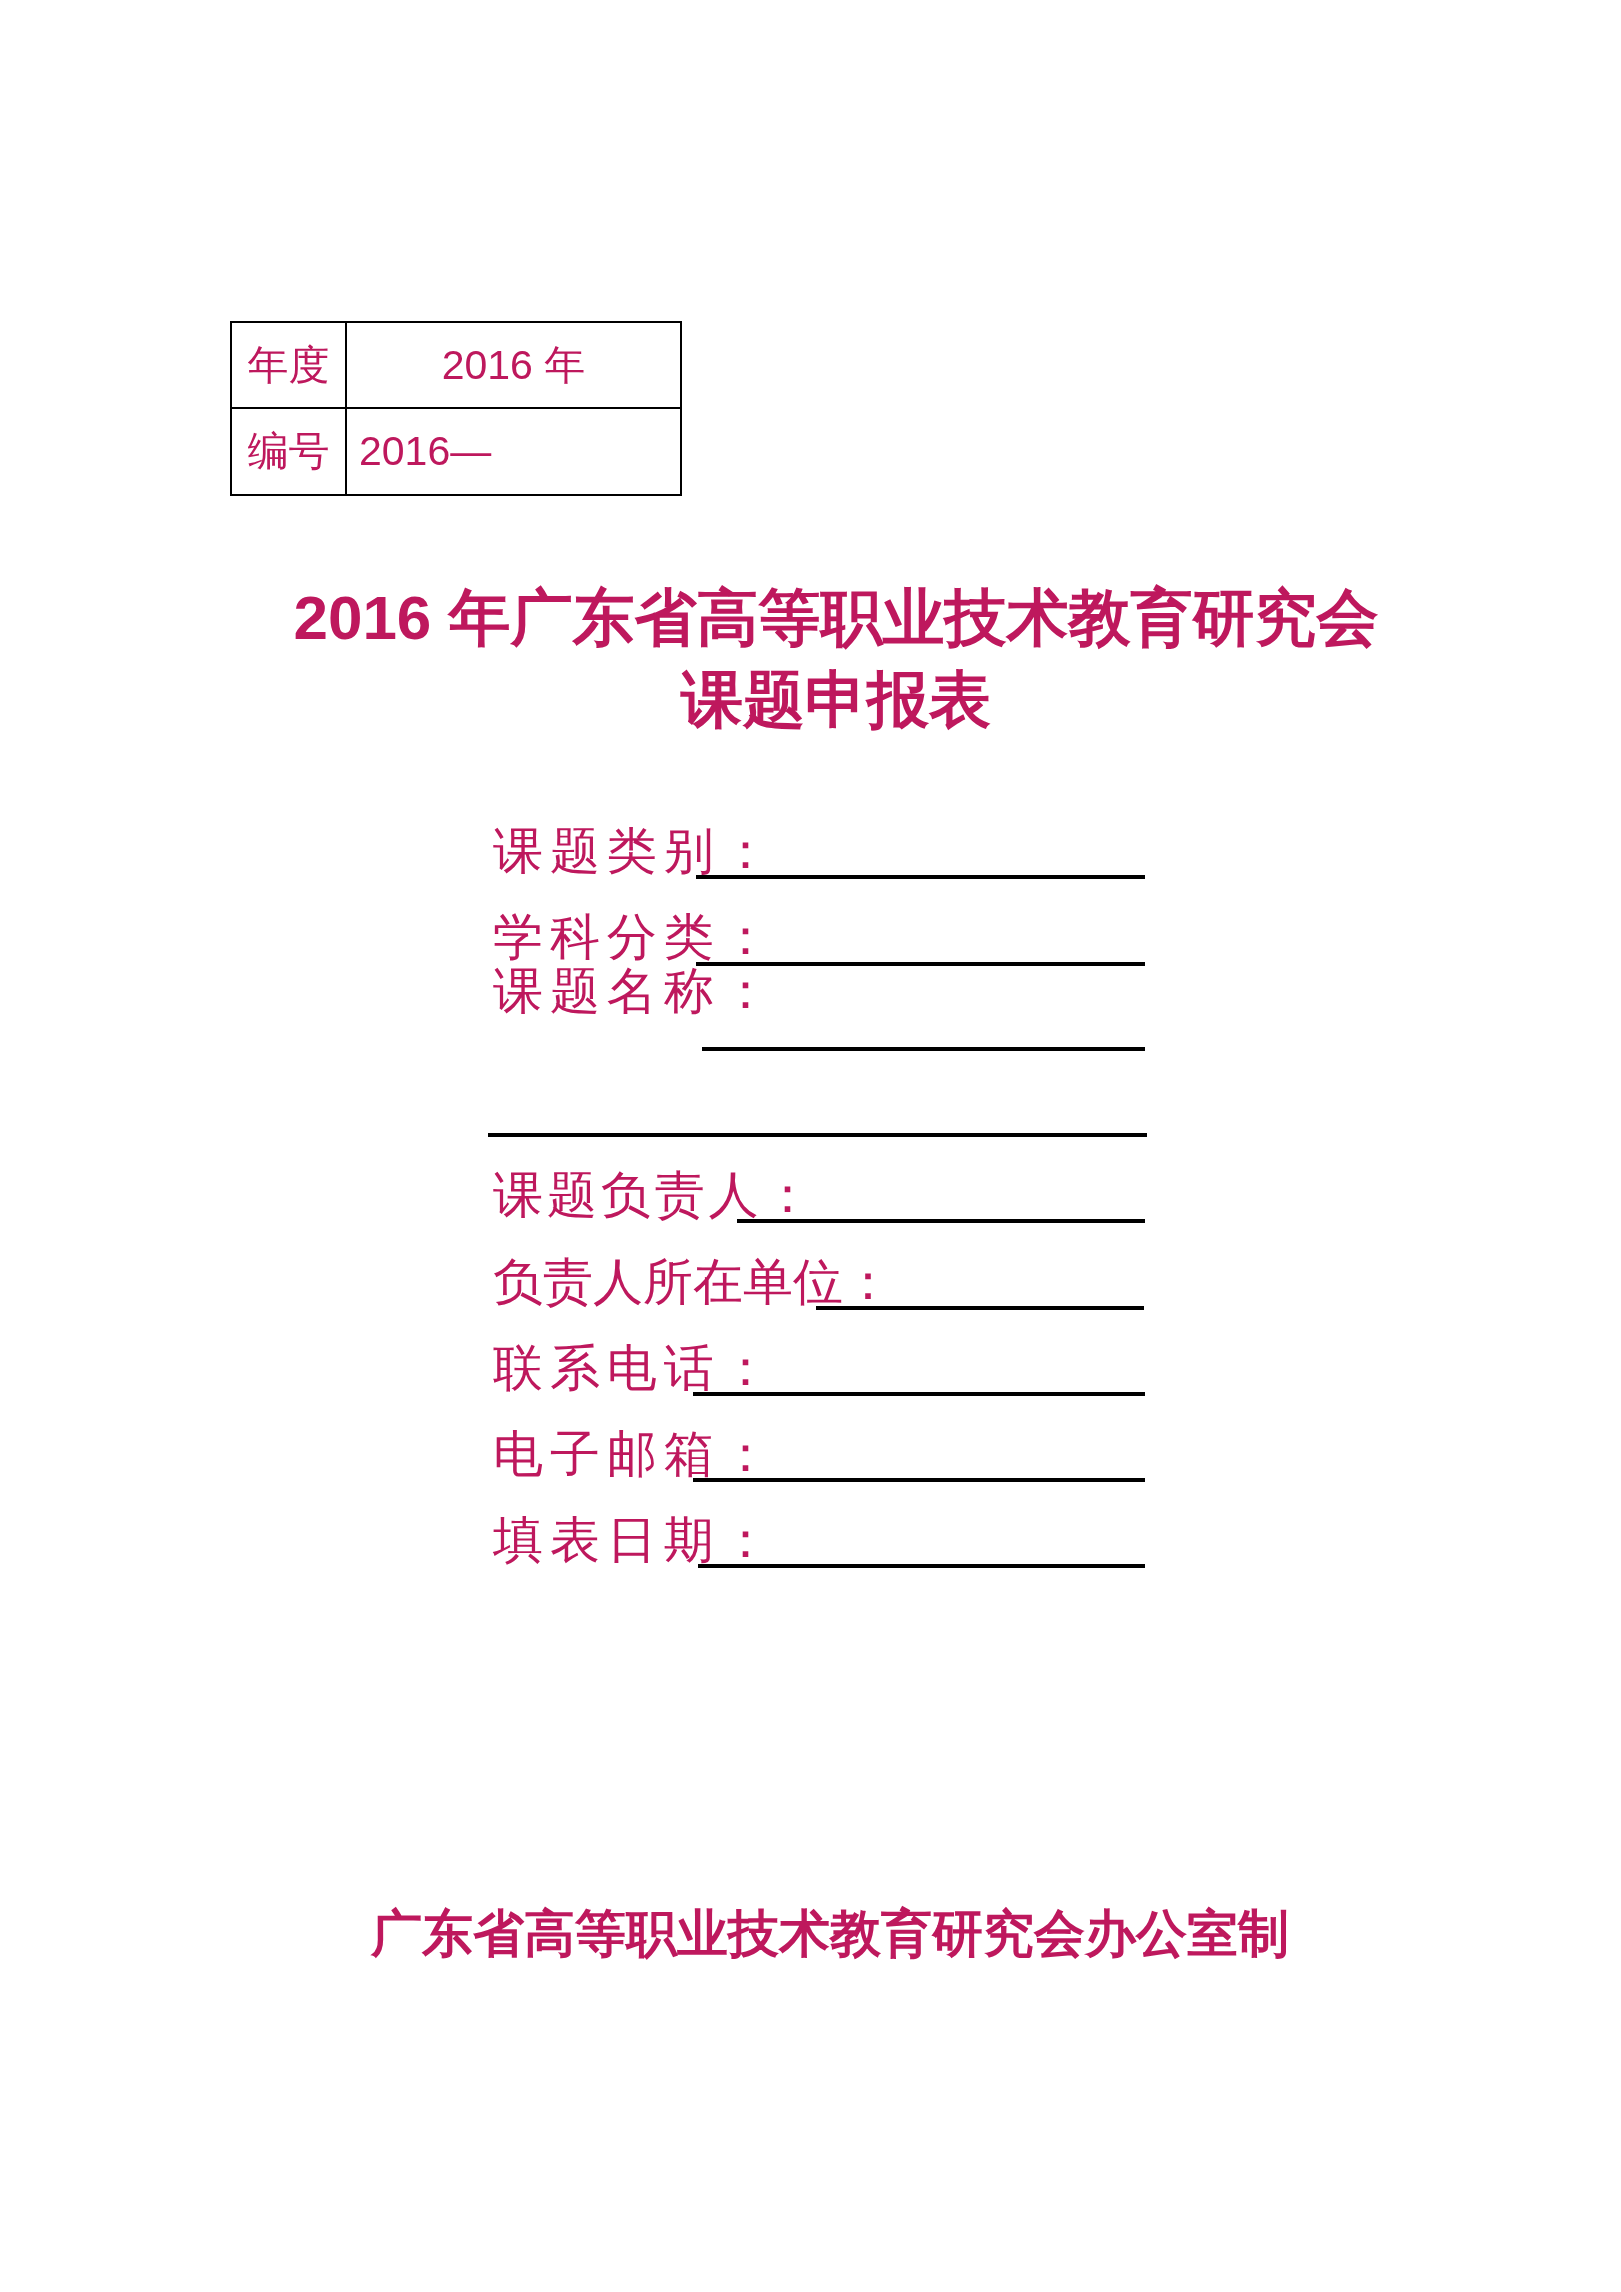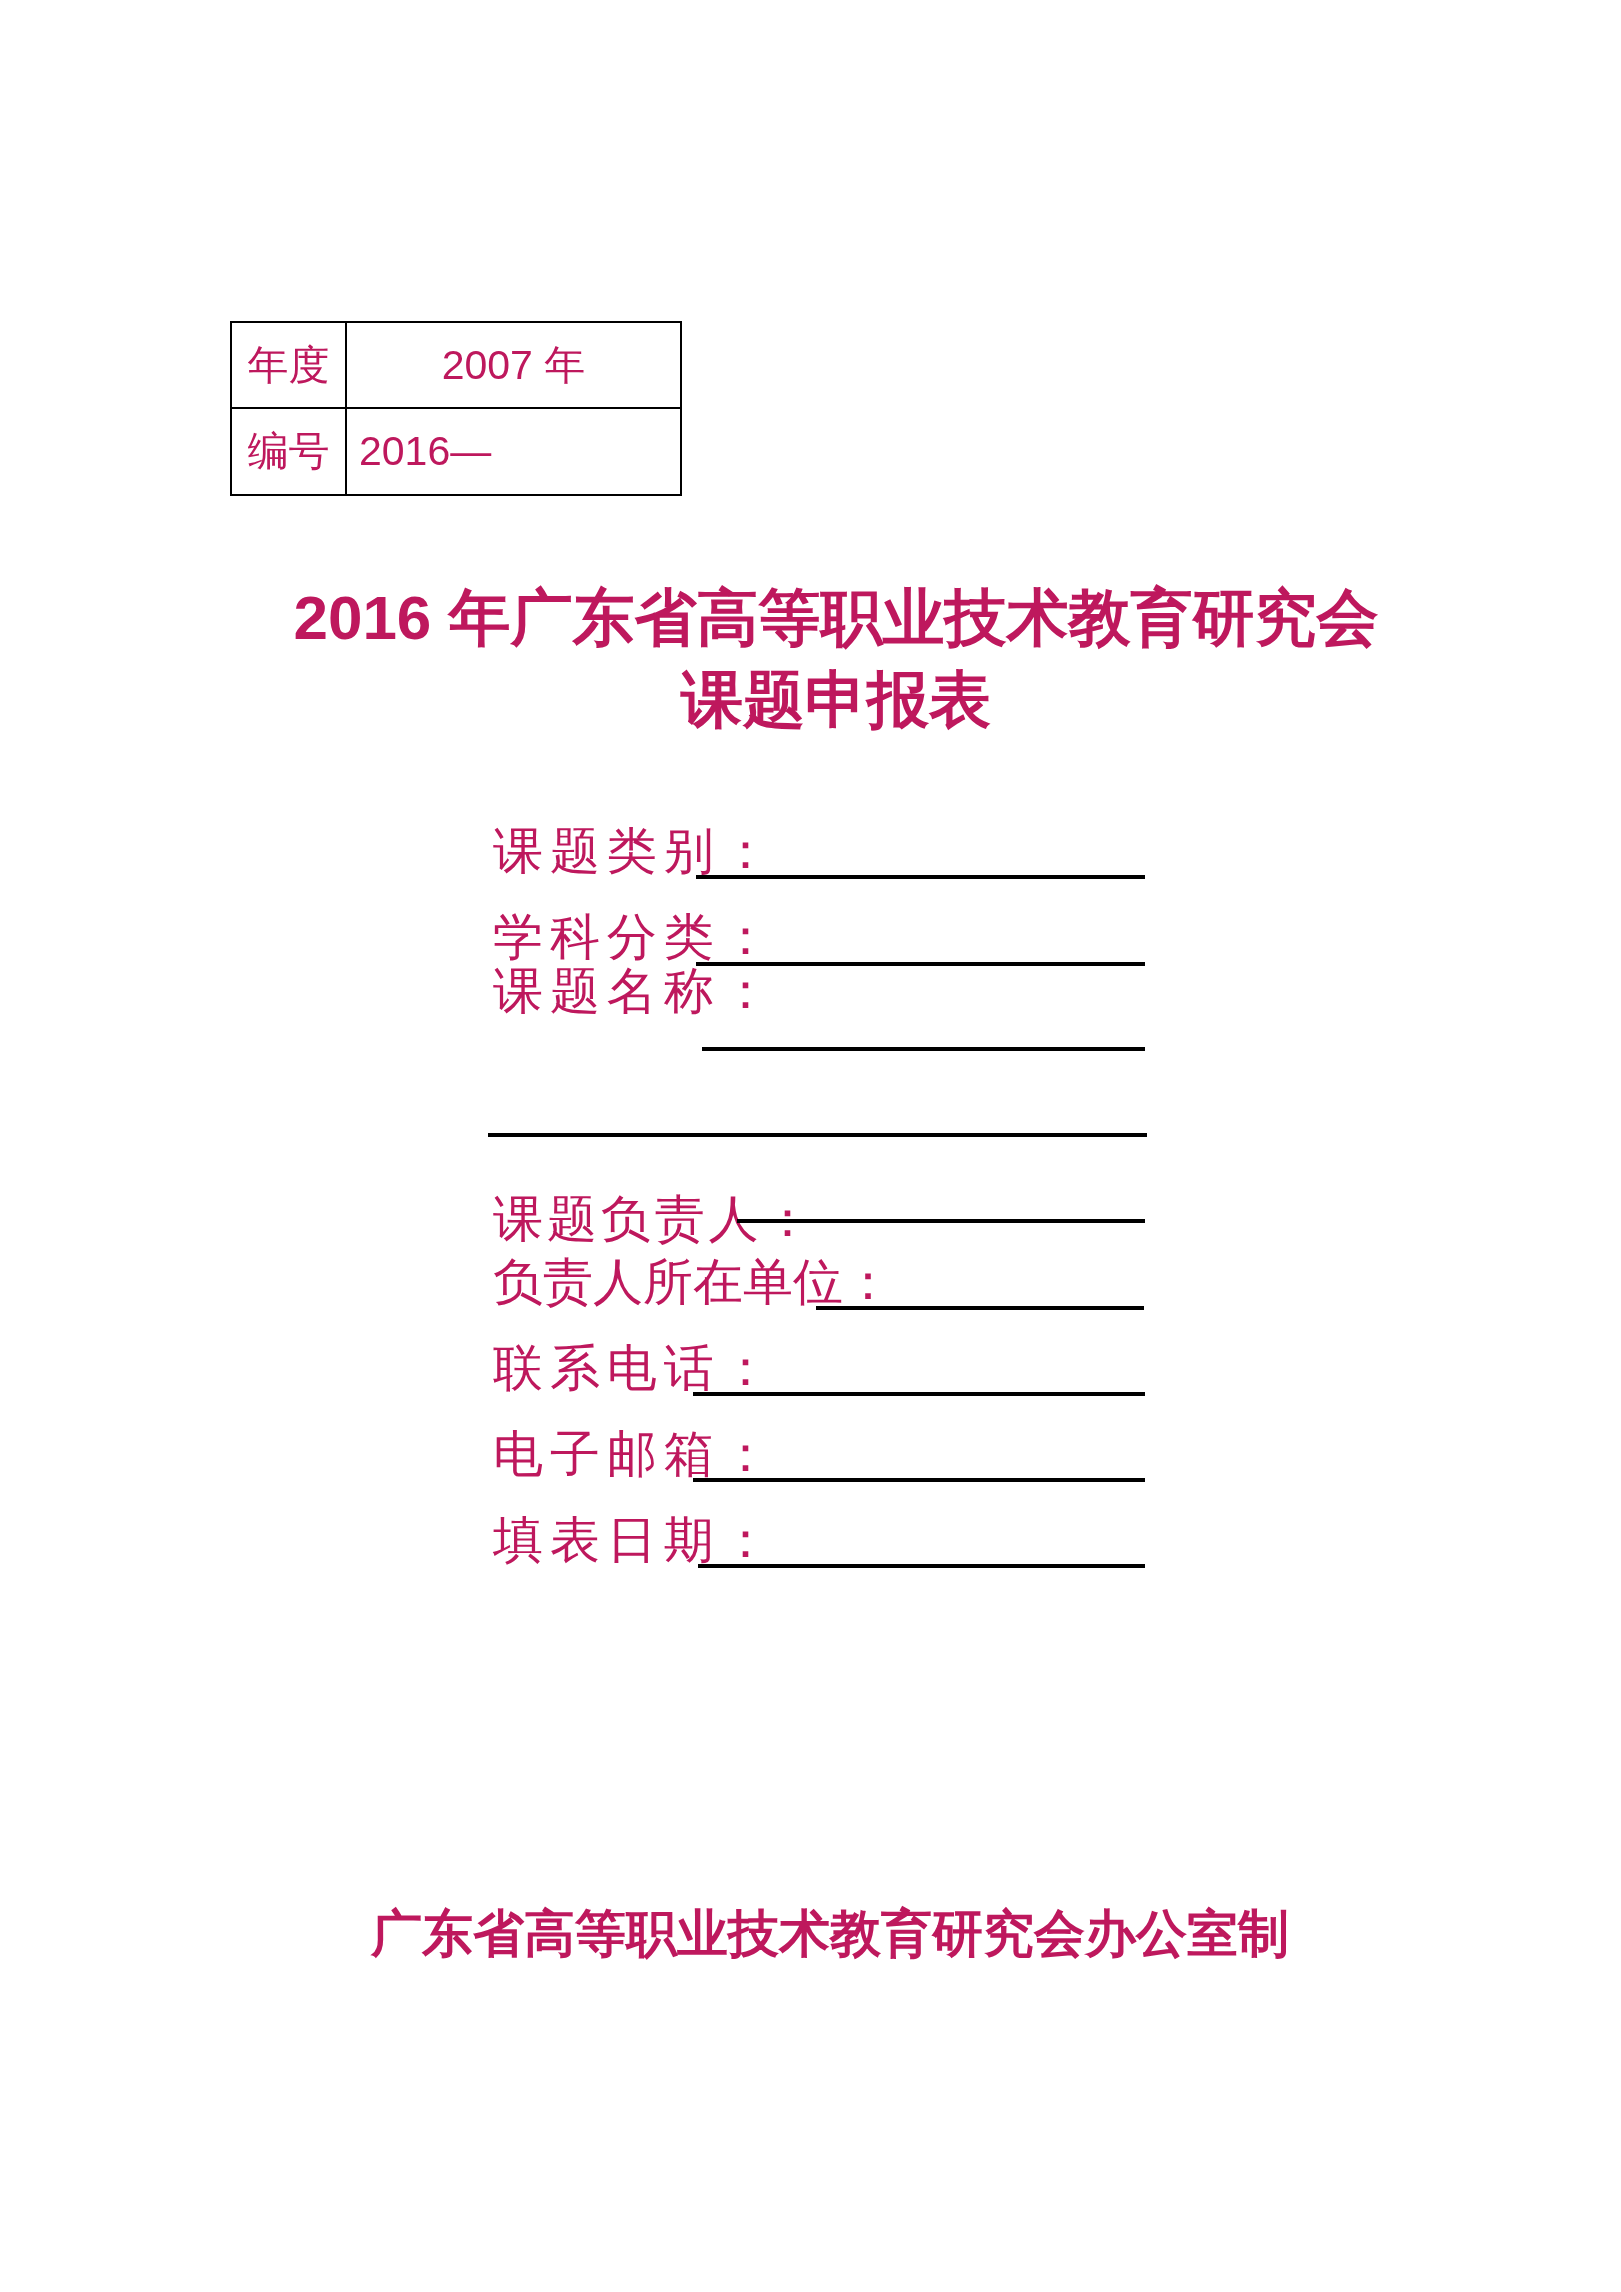--- a/index.html
+++ b/index.html
@@ -53,21 +53,21 @@
     font-family: "Liberation Serif", serif;
     font-size: 50px;
     line-height: 47px;
     white-space: nowrap;
   }
   .ls7 { letter-spacing: 6.9px; }
   .ls4 { letter-spacing: 3.9px; }
   .fl-1 { top: 828px; }
   .fl-2 { top: 914px; }
   .fl-3 { top: 968px; }
-  .fl-5 { top: 1196px; }
+  .fl-5 { top: 1172px; }
   .fl-6 { top: 1259px; }
   .fl-7 { top: 1345px; }
   .fl-8 { top: 1431px; }
   .fl-9 { top: 1517px; }
 
   
   .underline {
     position: absolute;
     height: 0;
     border-top: 4.9px solid #000;
@@ -97,21 +97,21 @@
 </style>
 </head>
 <body>
 
 <div class="page">
 
   <table class="header-table">
     <tbody>
         <tr>
       <td class="ht-label">年度</td>
-      <td class="ht-value">2007 年</td>
+      <td class="ht-value">2016 年</td>
     </tr>
     <tr class="ht-row2">
       <td class="ht-label">编号</td>
       <td class="ht-value left">2016—</td>
     </tr>
   </tbody>
     </table>
 
   <div class="title">
     <div>2016 年广东省高等职业技术教育研究会</div>

